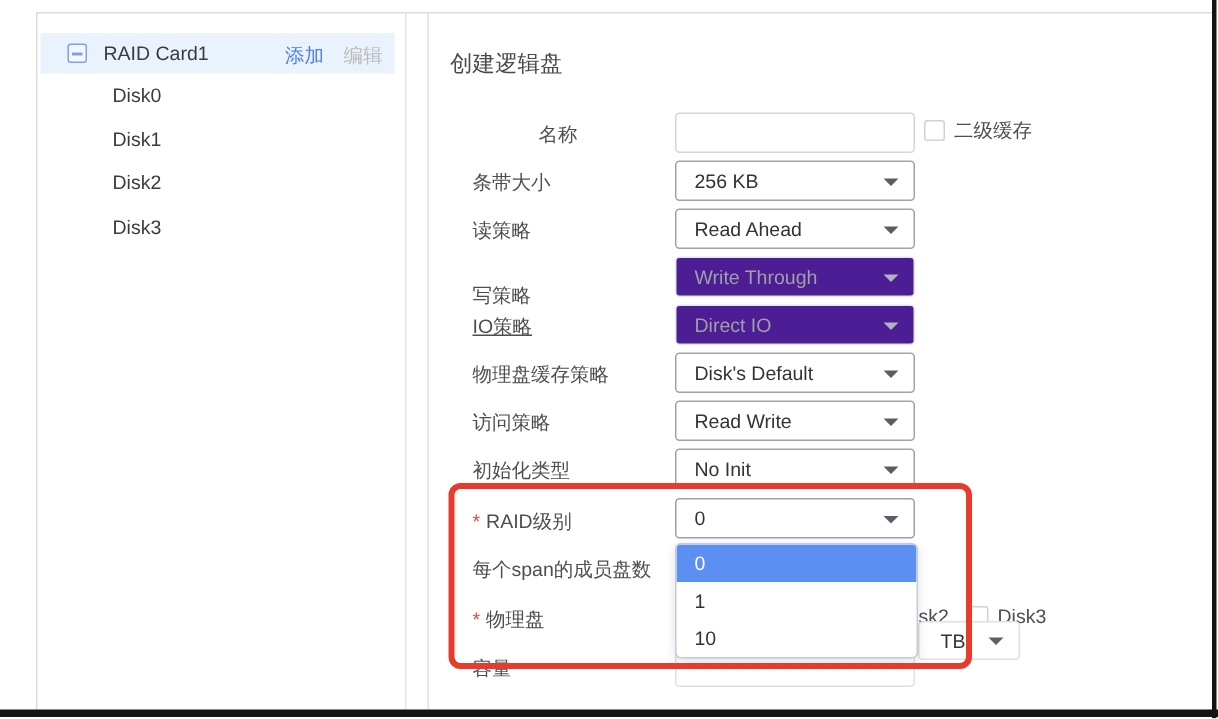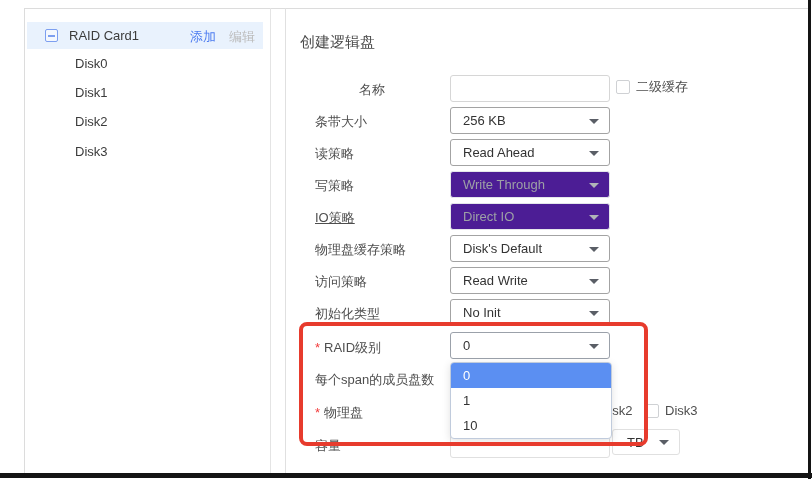--- a/index.html
+++ b/index.html
@@ -127,21 +127,21 @@
     <span class="val">256 KB</span>
     <span class="chev"></span>
   </div>
 
   <div class="flabel" style="top:145px;">读策略</div>
   <div class="ctl select" style="top:139px;">
     <span class="val">Read Ahead</span>
     <span class="chev"></span>
   </div>
 
-  <div class="flabel" style="top:177px;">写策略</div>
+  <div class="flabel" style="top:188px;">写策略</div>
   <div class="ctl select disabled" style="top:171px;">
     <span class="val">Write Through</span>
     <span class="chev"></span>
   </div>
 
   <div class="flabel" style="top:209px;text-decoration:underline;">IO策略</div>
   <div class="ctl select disabled" style="top:203px;">
     <span class="val">Direct IO</span>
     <span class="chev"></span>
   </div>
@@ -189,21 +189,21 @@
     <span class="cb"></span>
     <span class="cb-label">Disk2</span>
   </div>
   <div class="pd-item" style="left:645px;">
     <span class="cb"></span>
     <span class="cb-label">Disk3</span>
   </div>
 
   <div class="flabel" style="top:437px;">容量</div>
   <input class="text-input" style="top: 431px; border-color: rgb(224, 224, 224);" value="">
-  <div class="ctl select unit-select" style="top:429px; border-color:#e0e0e0;">
+  <div class="ctl select unit-select" style="top:414px; border-color:#e0e0e0;">
     <span class="val">TB</span>
     <span class="chev" style="top:10px;"></span>
   </div>
 
   <div class="dropdown">
     <div class="dd-opt sel">0</div>
     <div class="dd-opt">1</div>
     <div class="dd-opt">10</div>
   </div>
 

